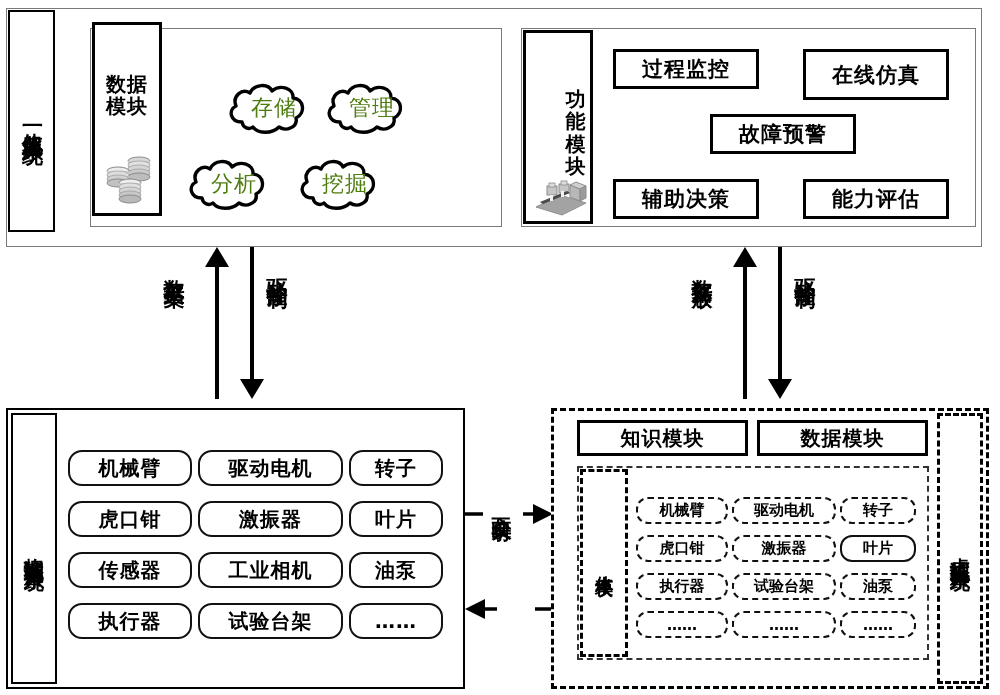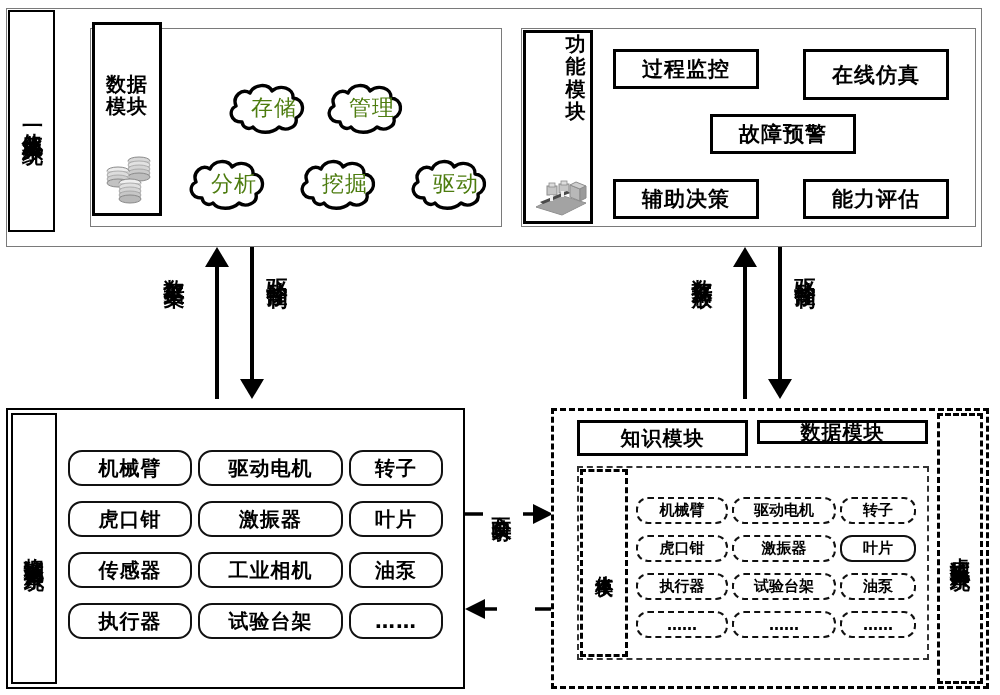--- a/index.html
+++ b/index.html
@@ -164,31 +164,25 @@
     <div class="ctext">分析</div>
   </div>
 
   <div class="cloud" style="left:293px;top:156px;width:88px;height:56px;text-align:center;">
     <svg width="88" height="56" viewBox="0 0 88 56">
       <path d="M20 42 C8 42 6 30 14 26 C10 16 20 8 28 13 C32 4 46 3 50 11 C58 4 72 8 71 18 C82 19 84 33 74 38 C76 47 64 52 57 47 C50 54 36 54 31 47 C27 50 21 48 20 42 Z" fill="#fff" stroke="#000" stroke-width="3.4" stroke-linejoin="round"></path>
     </svg>
     <div class="ctext">挖掘</div>
   </div>
 
-  <div class="cloud" style="left:404px;top:156px;width:88px;height:56px;">
-    <svg width="88" height="56" viewBox="0 0 88 56">
-      <path d="M20 42 C8 42 6 30 14 26 C10 16 20 8 28 13 C32 4 46 3 50 11 C58 4 72 8 71 18 C82 19 84 33 74 38 C76 47 64 52 57 47 C50 54 36 54 31 47 C27 50 21 48 20 42 Z" fill="#fff" stroke="#000" stroke-width="3.4" stroke-linejoin="round"></path>
-    </svg>
-    <div class="ctext">驱动</div>
-  </div>
 
   <div class="abs thin" style="left:521px;top:28px;width:455px;height:199px;"></div>
 
   <div class="abs thick" style="left:523px;top:30px;width:70px;height:194px;">
-    <div class="stackname" style="padding-left:36px;">
+    <div class="stackname" style="margin-top:55px;padding-left:36px;">
       <div>功能</div>
       <div>模块</div>
     </div>
     <span class="icon-wrap" style="left:8px;top:140px;">
       <svg width="54" height="44" viewBox="0 0 54 44">
 
         <path d="M2 34 L26 22 L52 30 L28 42 Z" fill="#a7a7a7" stroke="#8c8c8c" stroke-width="1"></path>
         <path d="M2 34 L26 22 L52 30 L28 42 Z" fill="#9f9f9f" opacity=".5"></path>
 
         <path d="M36 12 L46 16 L46 28 L36 24 Z" fill="#b8b8b8" stroke="#8c8c8c" stroke-width="1"></path>
@@ -272,21 +266,21 @@
     <line x1="18" y1="11" x2="32" y2="11" stroke="#000" stroke-width="3.5"></line>
     <line x1="70" y1="11" x2="90" y2="11" stroke="#000" stroke-width="3.5"></line>
   </svg>
   <div class="midtext" style="left:491px;top:500px;">交互映射</div>
 
   <div class="abs dashbox" style="left:551px;top:408px;width:438px;height:281px;"></div>
 
   <div class="abs dashbox vlabel md" style="left:937px;top:413px;width:46px;height:271px;">虚拟试验台系统</div>
 
   <div class="abs fnbox" style="left:577px;top:420px;width:171px;height:36px;font-size:20px;">知识模块</div>
-  <div class="abs fnbox" style="left:757px;top:420px;width:171px;height:24px;font-size:20px;">数据模块</div>
+  <div class="abs fnbox" style="left:757px;top:420px;width:171px;height:36px;font-size:20px;">数据模块</div>
 
   <div class="abs dashbox-thin" style="left:577px;top:466px;width:352px;height:194px;"></div>
 
   <div class="abs dashbox vlabel" style="left:580px;top:469px;width:48px;height:188px;font-size:18px;letter-spacing:1px;">本体模块</div>
 
   <div class="abs" style="left:636px;top:497px;width:288px;height:150px;">
     <div class="pill-v abs" style="left:0px;top:0px;width:92px;height:27px;">机械臂</div>
     <div class="pill-v abs" style="left:96px;top:0px;width:104px;height:27px;">驱动电机</div>
     <div class="pill-v abs" style="left:204px;top:0px;width:76px;height:27px;">转子</div>
 

